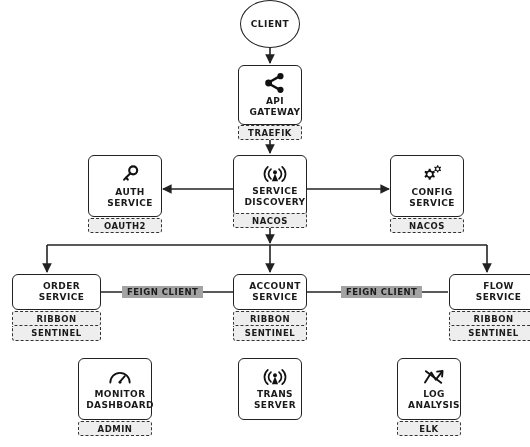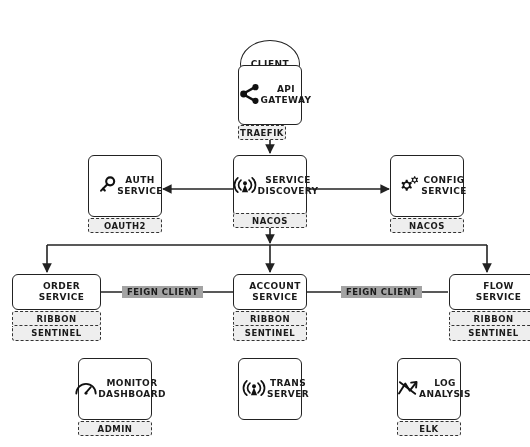--- a/index.html
+++ b/index.html
@@ -35,38 +35,37 @@
   .node {
     position: absolute;
     box-sizing: border-box;
   }
   .node-box {
     box-sizing: border-box;
     border: 1.6px solid #222222;
     border-radius: 6px;
     background: #ffffff;
     display: flex;
-    flex-direction: row;
+    flex-direction: column;
     align-items: center;
     justify-content: center;
     width: 100%;
     height: 100%;
     padding-left: 10px;
   }
   .node-circle {
     box-sizing: border-box;
     border: 1.6px solid #222222;
     border-radius: 50%;
     background: #ffffff;
     display: flex;
     align-items: center;
     justify-content: center;
     width: 100%;
     height: 100%;
-    margin-top: 40px;
   }
   .node-icon {
     display: block;
     margin-bottom: 3px;
     line-height: 0;
   }
   .node-label {
     font-size: 9px;
     font-weight: 700;
     letter-spacing: 0.4px;
@@ -186,21 +185,21 @@
           <circle cx="18" cy="3.5" r="3.4" fill="#111111"></circle>
           <circle cx="18" cy="18.5" r="3.4" fill="#111111"></circle>
           <circle cx="5" cy="11" r="3.8" fill="#111111"></circle>
           <path d="M 6 10 L 17 3.7 M 6 12 L 17 18.3" stroke="#111111" stroke-width="2.6" fill="none" stroke-linecap="round"></path>
         </svg>
       </span>
       <span class="node-label">API
 GATEWAY</span>
     </div>
   </div>
-  <div class="tag-stack" style="left:238px; top:125px; width:48px;">
+  <div class="tag-stack" style="left:238px; top:125px; width:64px;">
     <span class="tag">TRAEFIK</span>
   </div>
 
   <div class="node" style="left:88px; top:155px; width:74px; height:62px;">
     <div class="node-box">
       <span class="node-icon">
         <svg width="20" height="20" viewBox="0 0 22 22">
           <circle cx="14.5" cy="7" r="4.4" fill="none" stroke="#111111" stroke-width="2.3"></circle>
           <path d="M 11.4 10.2 L 4.5 17.2" stroke="#111111" stroke-width="2.3" stroke-linecap="round"></path>
           <path d="M 6.6 15.1 L 8.6 17.1" stroke="#111111" stroke-width="2.3" stroke-linecap="round"></path>

